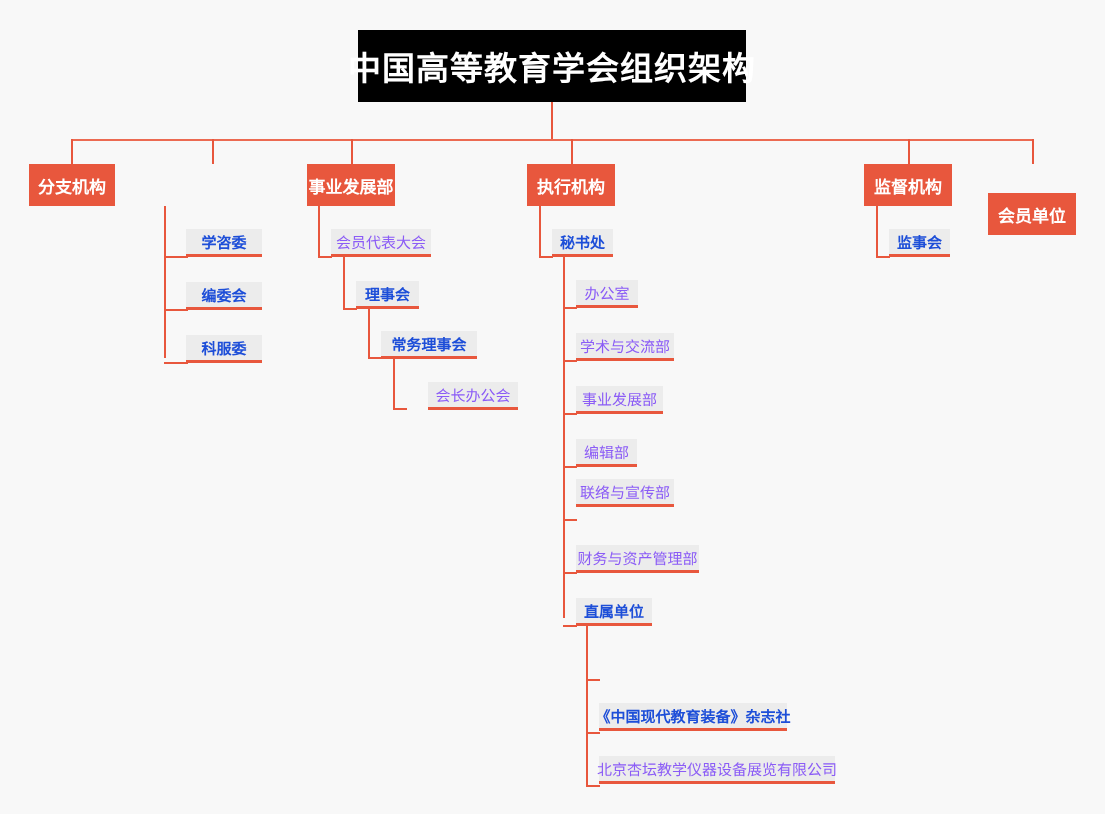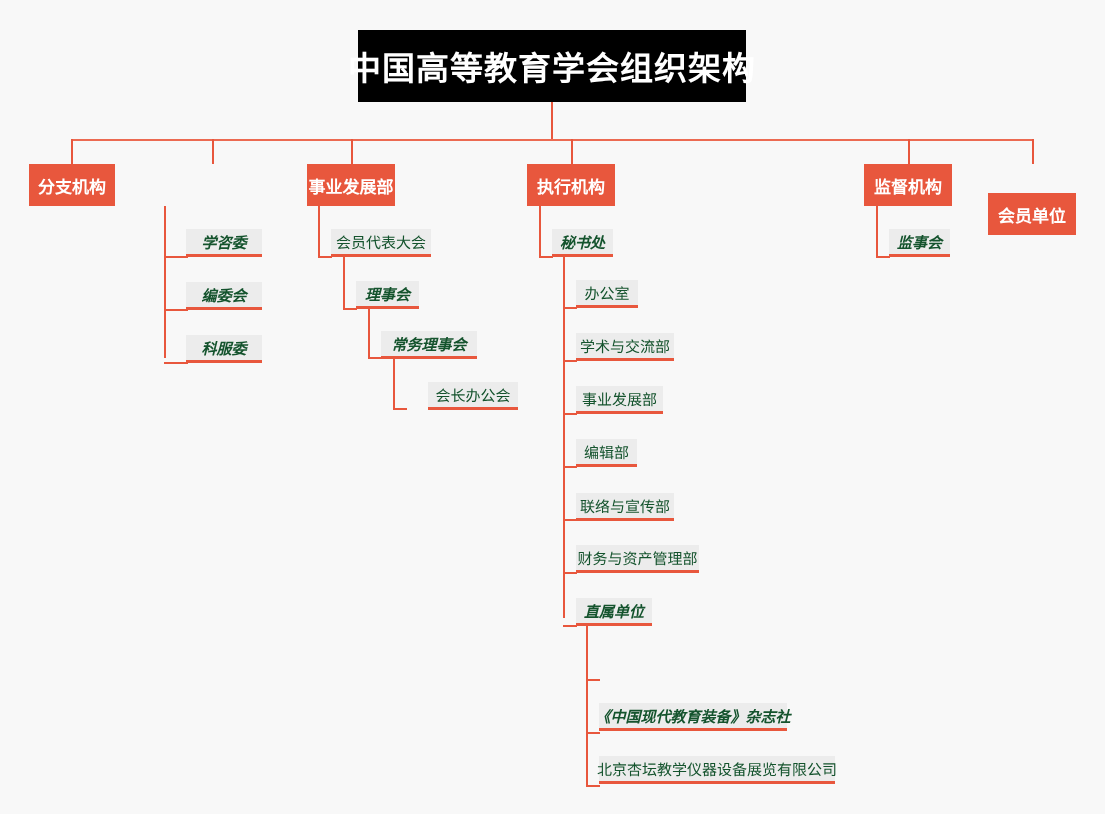--- a/index.html
+++ b/index.html
@@ -69,26 +69,25 @@
     display: flex;
     align-items: center;
     justify-content: center;
     white-space: nowrap;
     box-sizing: border-box;
     padding: 0 10px;
     height: 28px;
     font-size: 15px;
   }
   .node-leaf.blue {
-    color: #14532d;
+    color: #1d4ed8;
     font-weight: 700;
-    font-style: italic;
   }
   .node-leaf.gray {
-    color: #14532d;
+    color: #8b5cf6;
     font-weight: 400;
   }
 </style>
 </head>
 <body>
 
 <div id="chart-canvas">
 
   <div class="node-root" style="left:358px; top:30px; width:388px; height:72px;">中国高等教育学会组织架构</div>
 
@@ -144,21 +143,21 @@
   <div class="line h" style="left:563px; top:413px; width:14px;"></div>
   <div class="line h" style="left:563px; top:466px; width:14px;"></div>
   <div class="line h" style="left:563px; top:519px; width:14px;"></div>
   <div class="line h" style="left:563px; top:572px; width:14px;"></div>
   <div class="line h" style="left:563px; top:625px; width:14px;"></div>
 
   <div class="node-leaf gray" style="left:576px; top:280px; width:62px;">办公室</div>
   <div class="node-leaf gray" style="left:576px; top:333px; width:98px;">学术与交流部</div>
   <div class="node-leaf gray" style="left:576px; top:386px; width:87px;">事业发展部</div>
   <div class="node-leaf gray" style="left:576px; top:439px; width:61px;">编辑部</div>
-  <div class="node-leaf gray" style="left:576px; top:493px; width:98px;">联络与宣传部</div>
+  <div class="node-leaf gray" style="left:576px; top:479px; width:98px;">联络与宣传部</div>
   <div class="node-leaf gray" style="left:576px; top:545px; width:123px;">财务与资产管理部</div>
   <div class="node-leaf blue" style="left:576px; top:598px; width:76px;">直属单位</div>
 
   <div class="line v" style="left:586px; top:625px; height:160px;"></div>
   <div class="line h" style="left:586px; top:679px; width:14px;"></div>
   <div class="line h" style="left:586px; top:732px; width:14px;"></div>
   <div class="line h" style="left:586px; top:785px; width:14px;"></div>
 
   <div class="node-leaf blue" style="left:599px; top:703px; width:188px;">《中国现代教育装备》杂志社</div>
   <div class="node-leaf gray" style="left:599px; top:756px; width:236px;">北京杏坛教学仪器设备展览有限公司</div>

